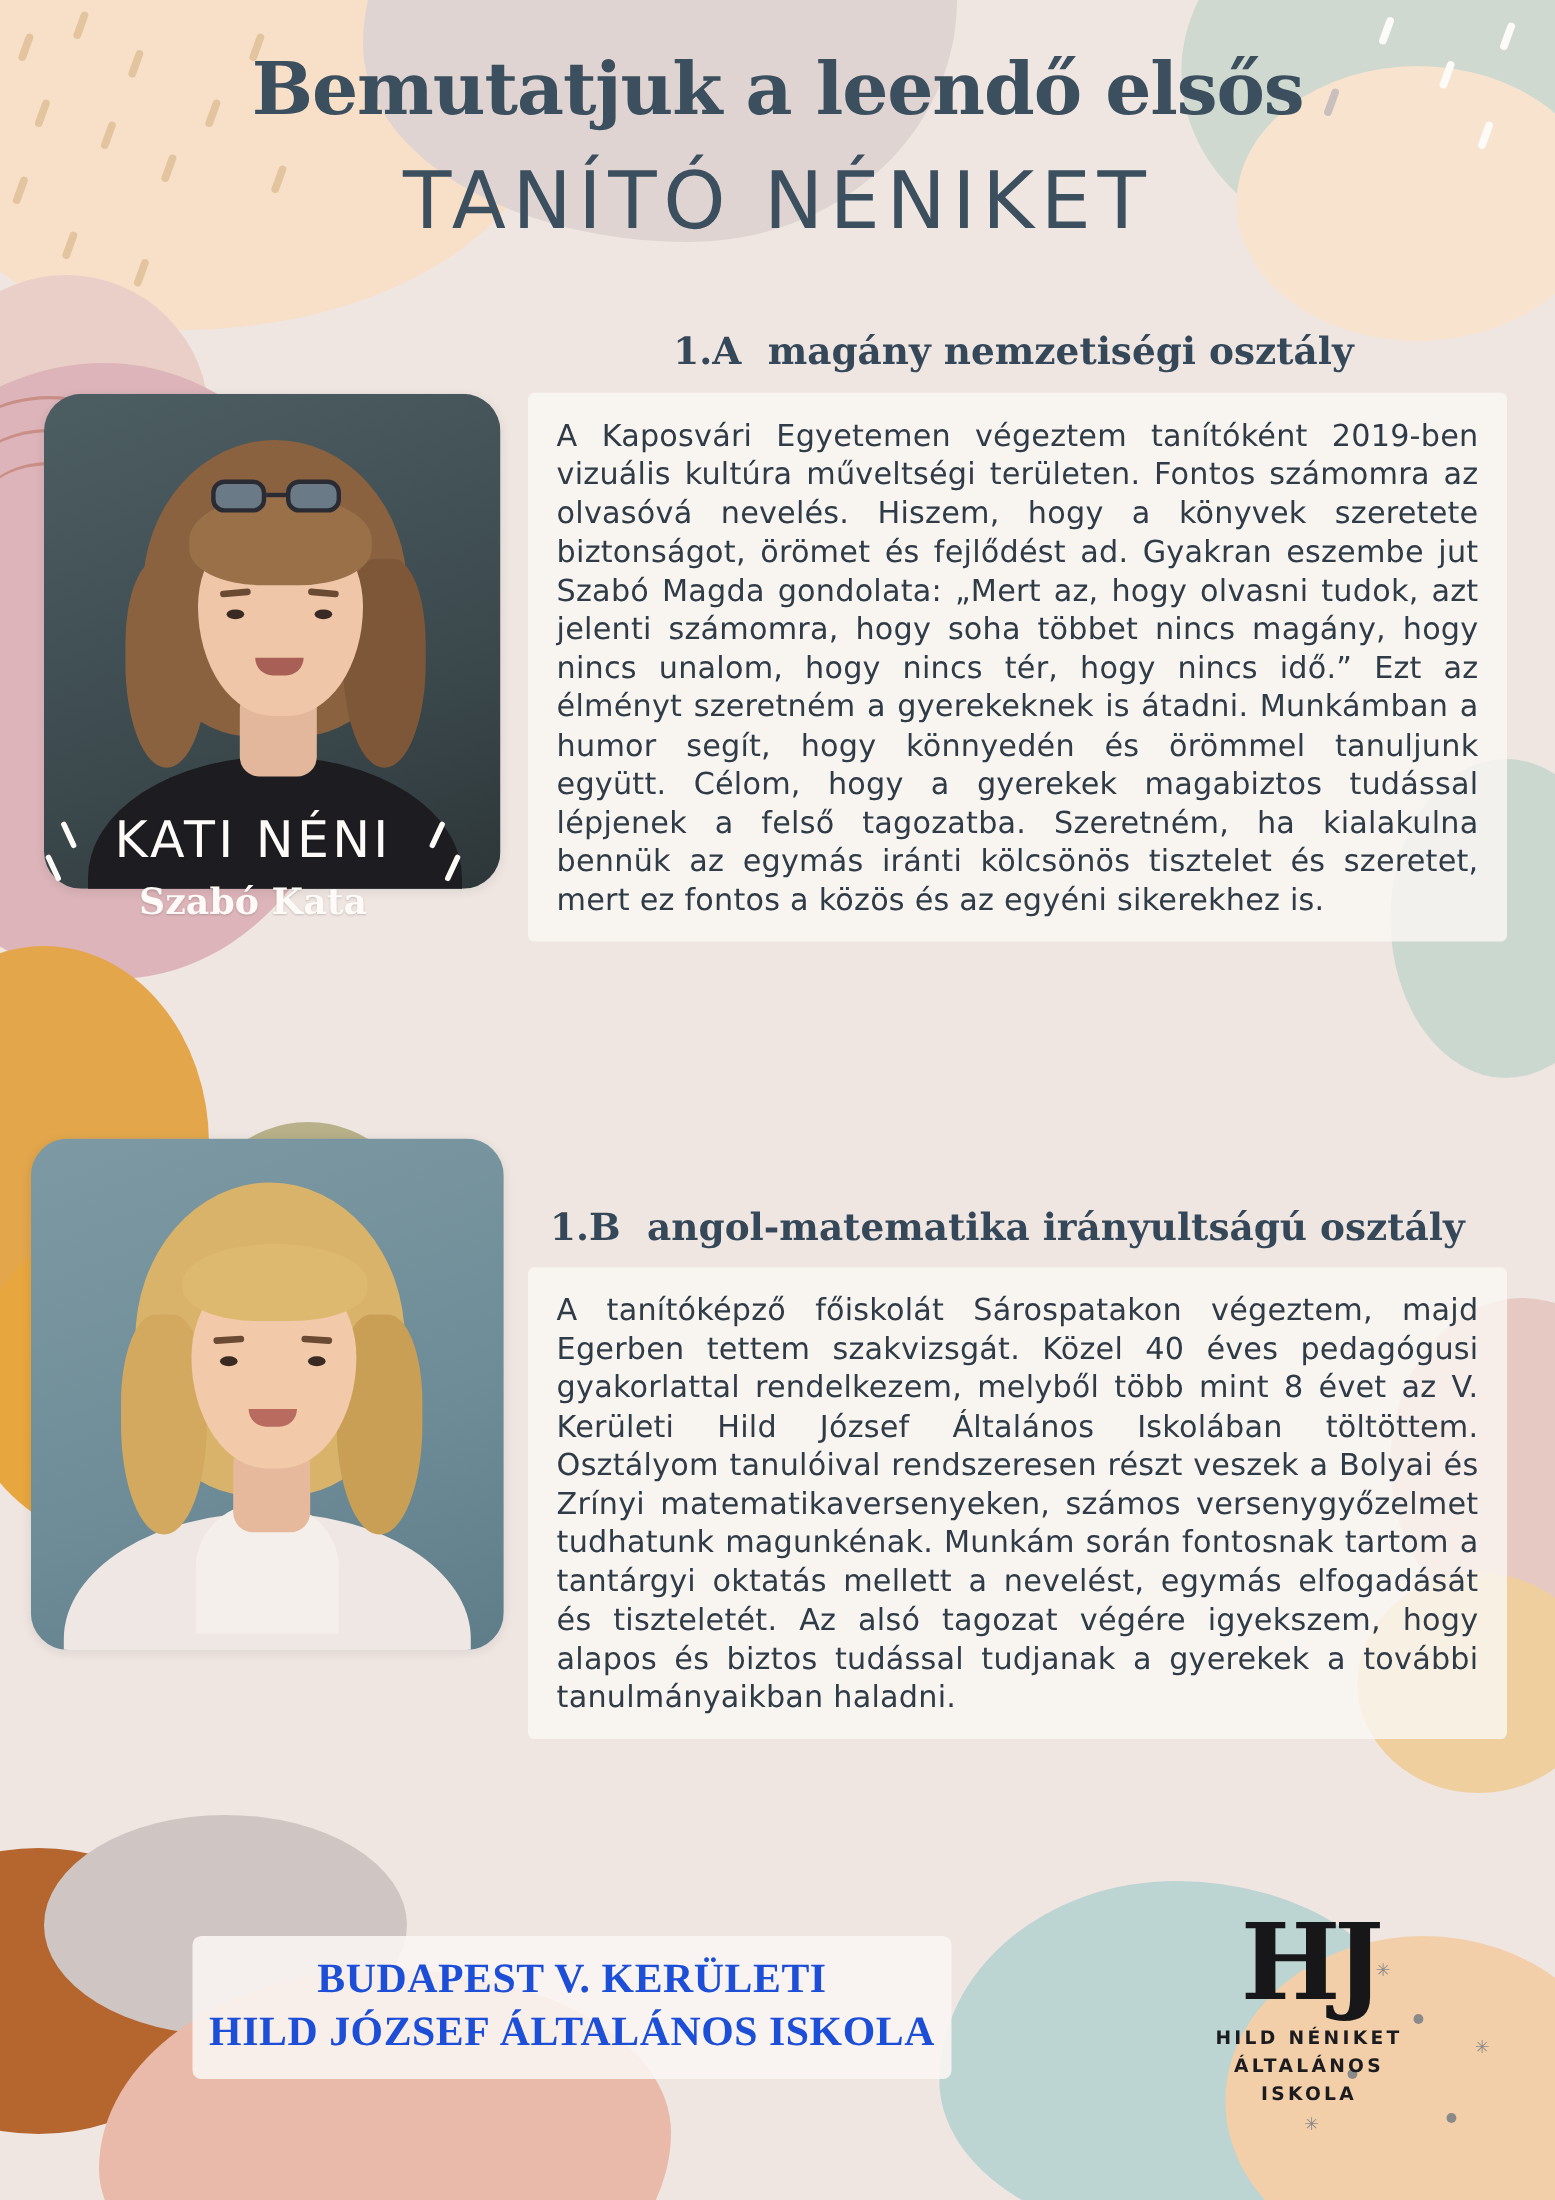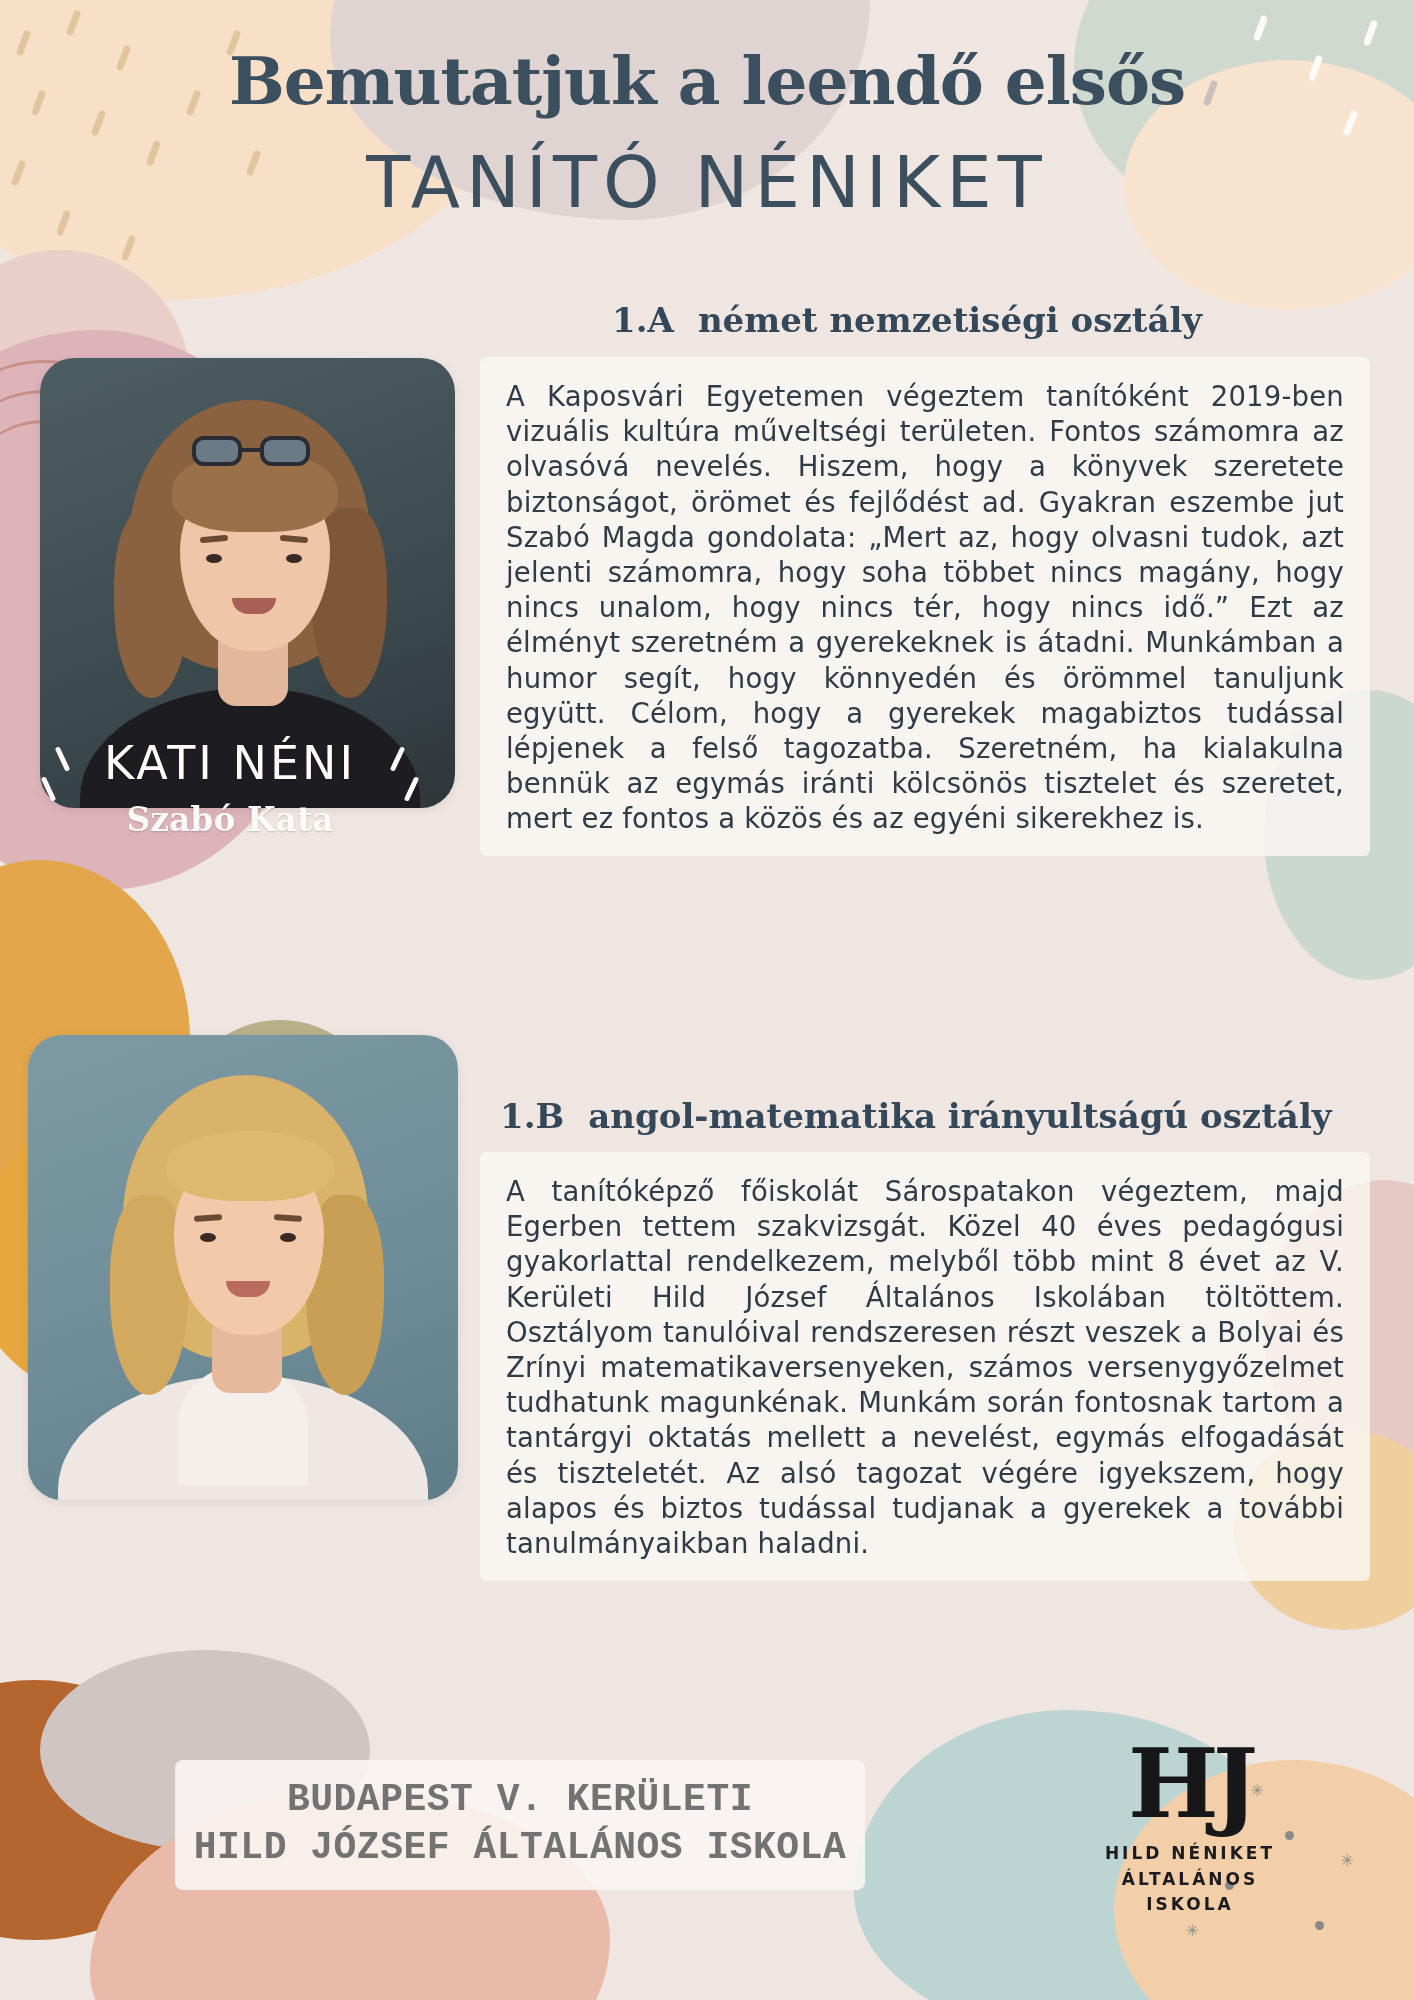--- a/index.html
+++ b/index.html
@@ -209,25 +209,25 @@
   }
 
   
   .footer-card {
     position: absolute;
     top: 1760px; left: 175px; width: 690px;
     background: rgba(250,246,243,0.88);
     border-radius: 8px;
     padding: 16px 10px 18px 10px;
     text-align: center;
-    font-family: Liberation Mono, monospace;
+    font-family: Liberation Serif, serif;
     font-weight: bold;
     font-size: 38px;
     line-height: 1.26;
-    color: #737373;
+    color: #1d4ed8;
     letter-spacing: .5px;
   }
 
   .logo-wrap { position: absolute; top: 1738px; left: 1055px; width: 270px; text-align: center; }
   .logo-mark {
     font-family: "DejaVu Serif", serif;
     font-weight: bold;
     font-size: 96px;
     line-height: .95;
     color: #17171a;
@@ -295,21 +295,21 @@
   <div class="star" style="right:60px;  bottom:130px;">✳</div>
   <div class="star" style="right:215px; bottom:60px;">✳</div>
 </div>
 
 <div class="page">
 
   <div class="title-1">Bemutatjuk a leendő elsős</div>
   <div class="title-2">TANÍTÓ NÉNIKET</div>
 
   <div class="sec-head" id="head-a">
-    <span class="num">1.A</span><span>német nemzetiségi osztály</span>
+    <span class="num">1.A</span><span>magány nemzetiségi osztály</span>
   </div>
 
   <div class="text-card" id="card-a">A Kaposvári Egyetemen végeztem tanítóként 2019-ben vizuális kultúra műveltségi területen. Fontos számomra az olvasóvá nevelés. Hiszem, hogy a könyvek szeretete biztonságot, örömet és fejlődést ad. Gyakran eszembe jut Szabó Magda gondolata: „Mert az, hogy olvasni tudok, azt jelenti számomra, hogy soha többet nincs magány, hogy nincs unalom, hogy nincs tér, hogy nincs idő.” Ezt az élményt szeretném a gyerekeknek is átadni. Munkámban a humor segít, hogy könnyedén és örömmel tanuljunk együtt. Célom, hogy a gyerekek magabiztos tudással lépjenek a felső tagozatba. Szeretném, ha kialakulna bennük az egymás iránti kölcsönös tisztelet és szeretet, mert ez fontos a közös és az egyéni sikerekhez is.</div>
 
   <div class="sec-head" id="head-b">
     <span class="num">1.B</span><span>angol-matematika irányultságú osztály</span>
   </div>
 
   <div class="text-card" id="card-b">A tanítóképző főiskolát Sárospatakon végeztem, majd Egerben tettem szakvizsgát. Közel 40 éves pedagógusi gyakorlattal rendelkezem, melyből több mint 8 évet az V. Kerületi Hild József Általános Iskolában töltöttem. Osztályom tanulóival rendszeresen részt veszek a Bolyai és Zrínyi matematikaversenyeken, számos versenygyőzelmet tudhatunk magunkénak. Munkám során fontosnak tartom a tantárgyi oktatás mellett a nevelést, egymás elfogadását és tiszteletét. Az alsó tagozat végére igyekszem, hogy alapos és biztos tudással tudjanak a gyerekek a további tanulmányaikban haladni.</div>
 

